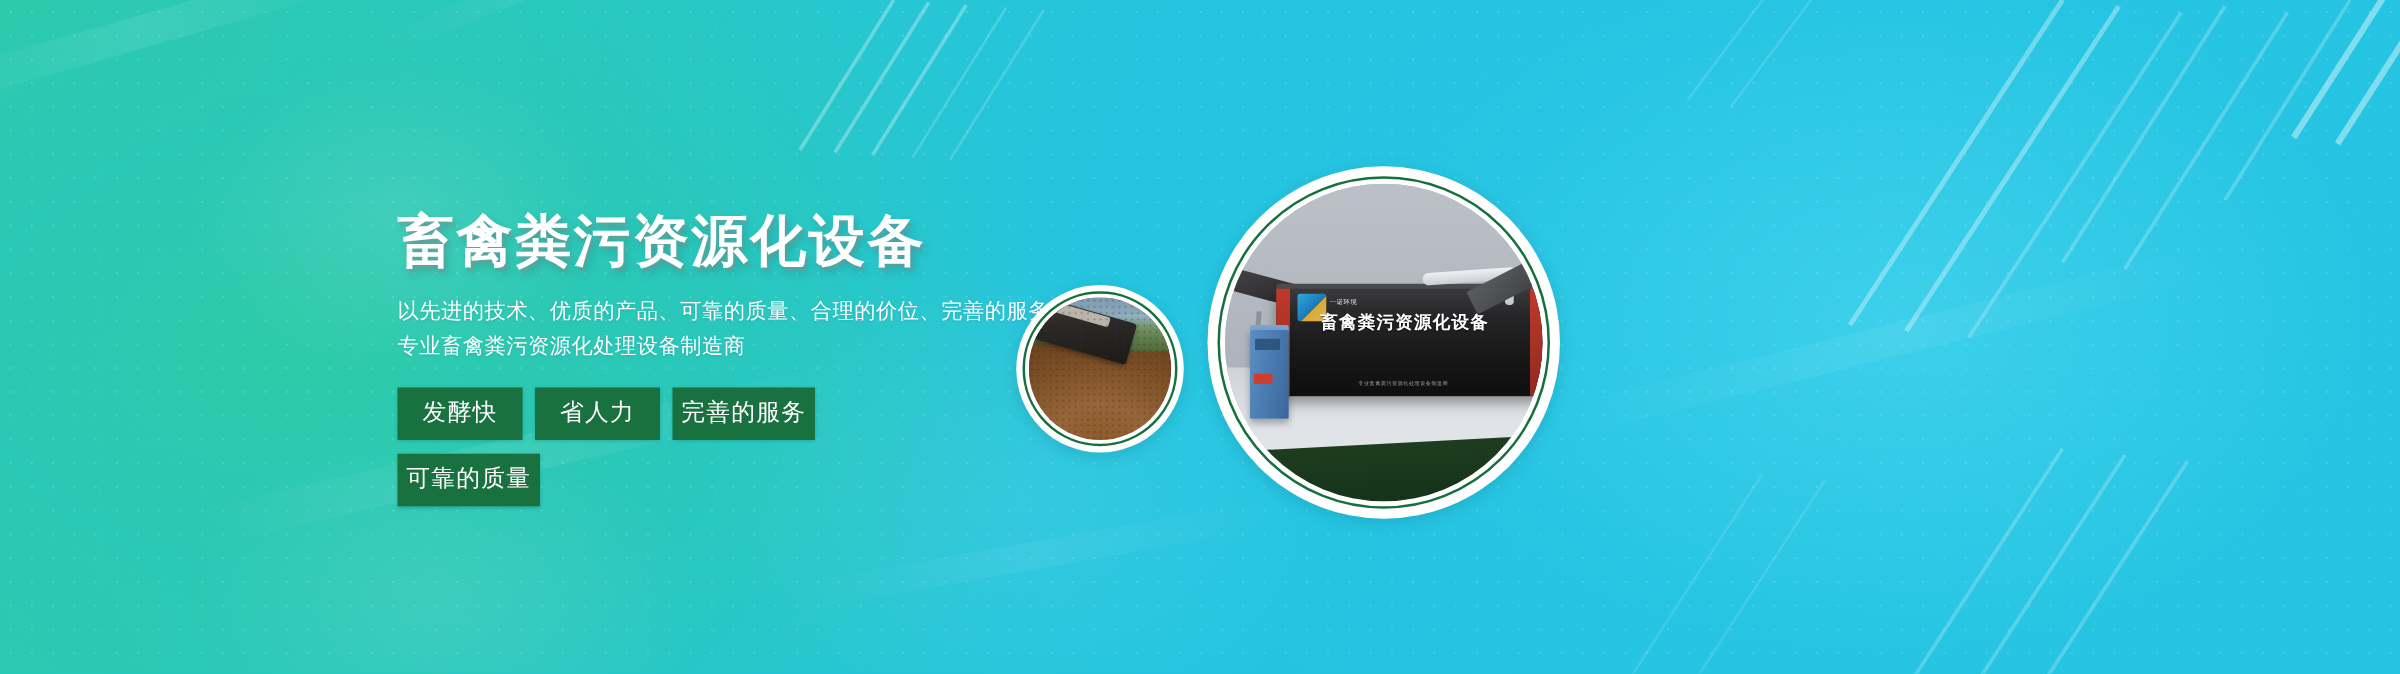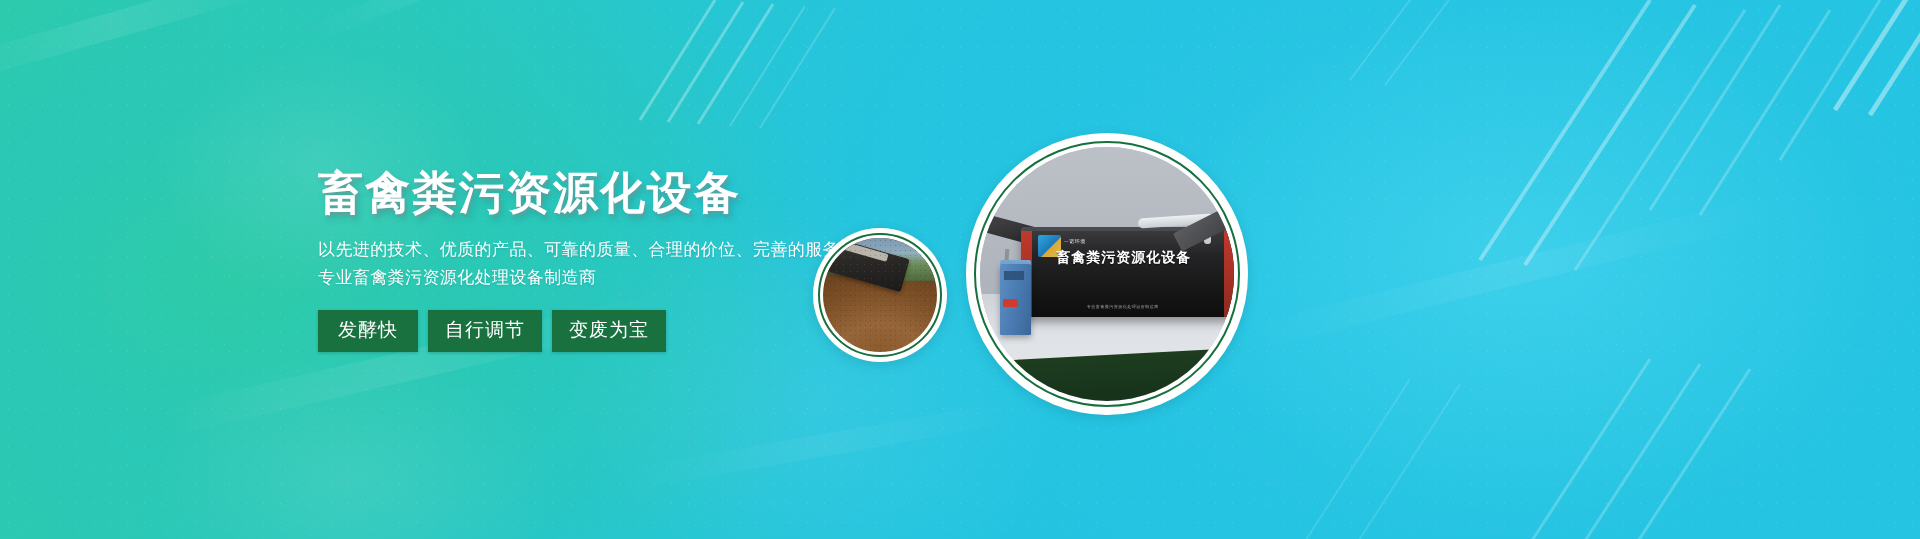--- a/index.html
+++ b/index.html
@@ -461,22 +461,23 @@
 
     <div class="title">畜禽粪污资源化设备</div>
 
     <div class="subtitle">
       <div>以先进的技术、优质的产品、可靠的质量、合理的价位、完善的服务</div>
       <div>专业畜禽粪污资源化处理设备制造商</div>
     </div>
 
     <div class="tags">
       <div class="tag">发酵快</div>
-      <div class="tag wide">自行调节</div>
-      <div class="tag wide">变废为宝</div>
+      <div class="tag">省人力</div>
+      <div class="tag wide">完善的服务</div>
+      <div class="tag wide">可靠的质量</div>
     </div>
 
   </div>
 
   <div class="circle circle-small">
     <div class="ring">
       <div class="inner">
         <div class="compost">
           <div class="sky-veg"></div>
           <div class="chute"></div>

